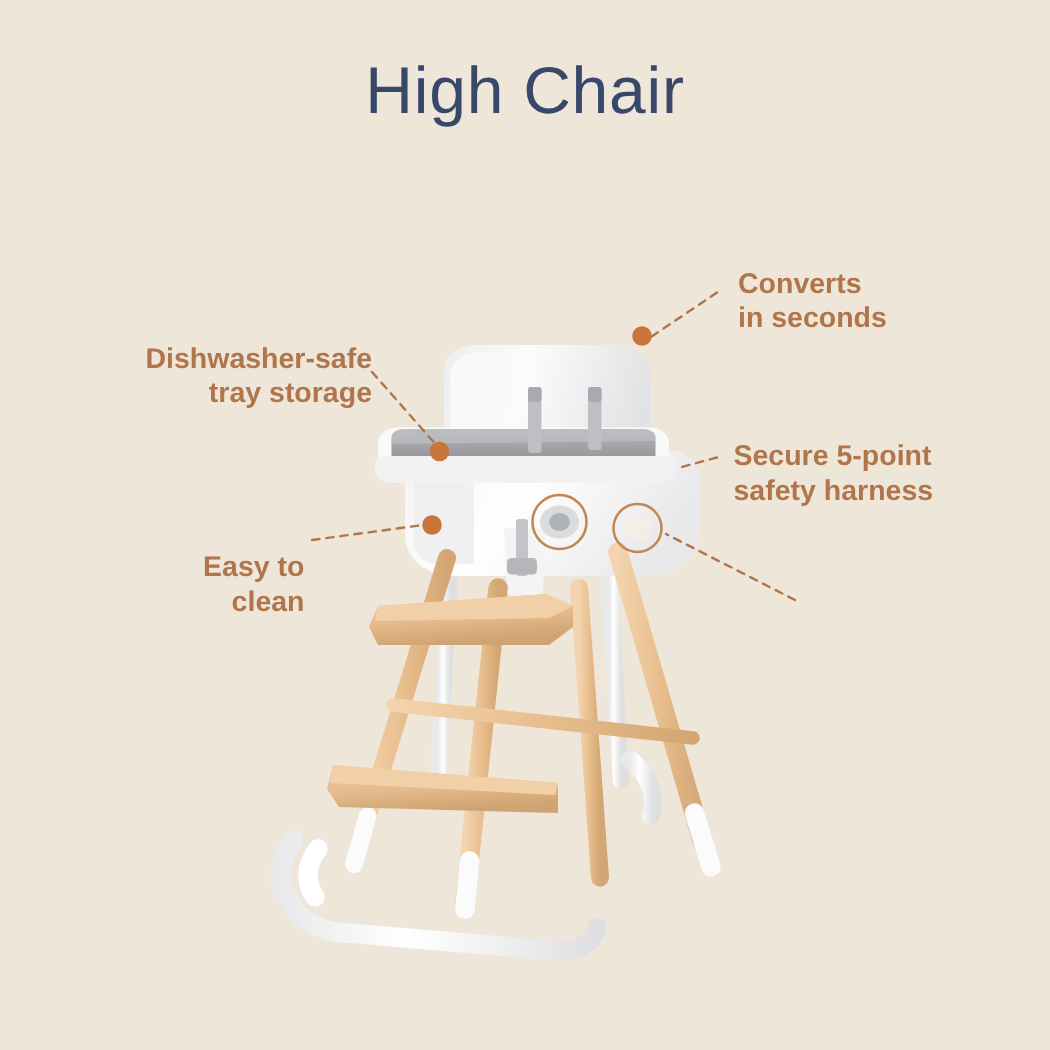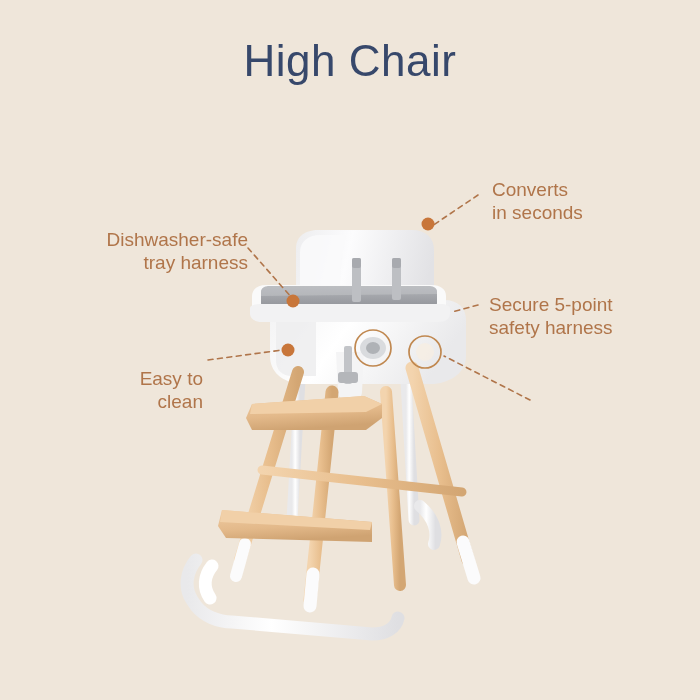--- a/index.html
+++ b/index.html
@@ -10,21 +10,21 @@
     overflow:hidden;
     position:relative;
   }
   #stage{position:absolute;inset:0;width:700px;height:560px;}
   #page-title{
     position:absolute;left:0;top:36px;width:700px;text-align:center;
     font-size:44px;letter-spacing:0.5px;color:#37486B;font-weight:400;
   }
   .callout{
     position:absolute;color:#B0754A;font-size:19px;line-height:1.22;
-    white-space:pre-line;font-weight:400;
+    white-space:pre-line;font-weight:700;
   }
   .c-left{text-align:right;}
   .c-right{text-align:left;}
   #svg-art{position:absolute;left:0;top:0;width:700px;height:700px;}
 
   
   #greenguard-badge{
     position:absolute;left:582px;top:570px;width:102px;height:104px;
     background:#7FBF45;border-radius:9px;overflow:hidden;
     display:flex;flex-direction:column;align-items:center;
@@ -172,21 +172,21 @@
     </g>
     <g fill="#C8763A">
       <circle cx="293" cy="301" r="6.5"></circle>
       <circle cx="288" cy="350" r="6.5"></circle>
       <circle cx="428" cy="224" r="6.5"></circle>
     </g>
   </svg>
 
   <div class="callout c-left" style="left:60px;top:205px;width:188px;">
     <span>Dishwasher-safe
-tray harness</span>
+tray storage</span>
   </div>
 
   <div class="callout c-left" style="left:58px;top:344px;width:145px;">
     <span>Easy to
 clean</span>
   </div>
 
   <div class="callout c-right" style="left:492px;top:155px;width:170px;">
     <span>Converts
 in seconds</span>

